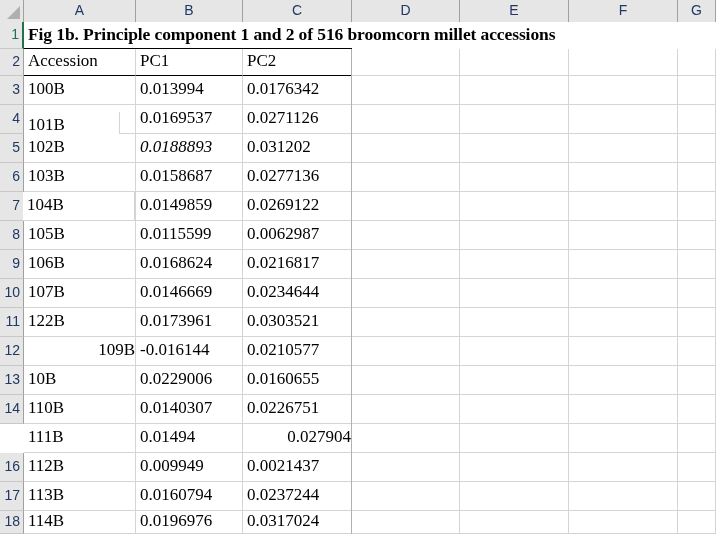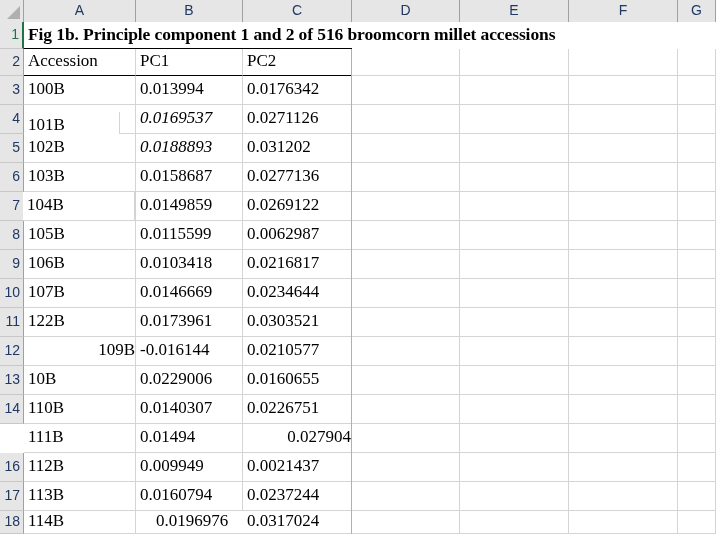--- a/index.html
+++ b/index.html
@@ -292,36 +292,36 @@
       <div class="cell" style="left: 569px; top: 22px; width: 109px; height: 27px; border-right: none; border-bottom: none;"></div>
       <div class="cell" style="left: 678px; top: 22px; width: 38px; height: 27px; border-right: none; border-bottom: none;"></div>
       <div class="cell title-cell" style="left: 24px; top: 22px; width: 692px; height: 27px; line-height: 24px;">Fig 1b. Principle component 1 and 2 of 516 broomcorn millet accessions</div>
       <div class="cell hdr-cell" style="left: 24px; top: 49px; width: 112px; height: 27px; line-height: 24px;">Accession</div>
       <div class="cell hdr-cell" style="left: 136px; top: 49px; width: 107px; height: 27px; line-height: 24px;">PC1</div>
       <div class="cell hdr-cell" style="left: 243px; top: 49px; width: 109px; height: 27px; line-height: 24px;">PC2</div>
       <div class="cell" style="left: 24px; top: 76px; width: 112px; height: 29px; line-height: 26px;">100B</div>
       <div class="cell" style="left: 136px; top: 76px; width: 107px; height: 29px; line-height: 26px;">0.013994</div>
       <div class="cell" style="left: 243px; top: 76px; width: 109px; height: 29px; line-height: 26px;">0.0176342</div>
       <div class="cell" style="left: 24px; top: 105px; width: 96px; height: 29px; line-height: 26px; margin-top: 7px;">101B</div>
-      <div class="cell" style="left: 136px; top: 105px; width: 107px; height: 29px; line-height: 26px; font-style: italic;">0.0169537</div>
+      <div class="cell" style="left: 136px; top: 105px; width: 107px; height: 29px; line-height: 26px;">0.0169537</div>
       <div class="cell" style="left: 243px; top: 105px; width: 109px; height: 29px; line-height: 26px;">0.0271126</div>
       <div class="cell" style="left: 24px; top: 134px; width: 112px; height: 29px; line-height: 26px;">102B</div>
       <div class="cell" style="left: 136px; top: 134px; width: 107px; height: 29px; line-height: 26px; font-style: italic;">0.0188893</div>
       <div class="cell" style="left: 243px; top: 134px; width: 109px; height: 29px; line-height: 26px;">0.031202</div>
       <div class="cell" style="left: 24px; top: 163px; width: 112px; height: 29px; line-height: 26px;">103B</div>
       <div class="cell" style="left: 136px; top: 163px; width: 107px; height: 29px; line-height: 26px;">0.0158687</div>
       <div class="cell" style="left: 243px; top: 163px; width: 109px; height: 29px; line-height: 26px;">0.0277136</div>
       <div class="cell" style="left: 23px; top: 192px; width: 112px; height: 29px; line-height: 26px;">104B</div>
       <div class="cell" style="left: 136px; top: 192px; width: 107px; height: 29px; line-height: 26px;">0.0149859</div>
       <div class="cell" style="left: 243px; top: 192px; width: 109px; height: 29px; line-height: 26px;">0.0269122</div>
       <div class="cell" style="left: 24px; top: 221px; width: 112px; height: 29px; line-height: 26px;">105B</div>
       <div class="cell" style="left: 136px; top: 221px; width: 107px; height: 29px; line-height: 26px;">0.0115599</div>
       <div class="cell" style="left: 243px; top: 221px; width: 109px; height: 29px; line-height: 26px;">0.0062987</div>
       <div class="cell" style="left: 24px; top: 250px; width: 112px; height: 29px; line-height: 26px;">106B</div>
-      <div class="cell" style="left: 136px; top: 250px; width: 107px; height: 29px; line-height: 26px;">0.0103418</div>
+      <div class="cell" style="left: 136px; top: 250px; width: 107px; height: 29px; line-height: 26px;">0.0168624</div>
       <div class="cell" style="left: 243px; top: 250px; width: 109px; height: 29px; line-height: 26px;">0.0216817</div>
       <div class="cell" style="left: 24px; top: 279px; width: 112px; height: 29px; line-height: 26px;">107B</div>
       <div class="cell" style="left: 136px; top: 279px; width: 107px; height: 29px; line-height: 26px;">0.0146669</div>
       <div class="cell" style="left: 243px; top: 279px; width: 109px; height: 29px; line-height: 26px;">0.0234644</div>
       <div class="cell" style="left: 24px; top: 308px; width: 112px; height: 29px; line-height: 26px;">122B</div>
       <div class="cell" style="left: 136px; top: 308px; width: 107px; height: 29px; line-height: 26px;">0.0173961</div>
       <div class="cell" style="left: 243px; top: 308px; width: 109px; height: 29px; line-height: 26px;">0.0303521</div>
       <div class="cell" style="left: 24px; top: 337px; width: 112px; height: 29px; line-height: 26px; text-align: right;">109B</div>
       <div class="cell" style="left: 136px; top: 337px; width: 107px; height: 29px; line-height: 26px;">-0.016144</div>
       <div class="cell" style="left: 243px; top: 337px; width: 109px; height: 29px; line-height: 26px;">0.0210577</div>
@@ -334,20 +334,20 @@
       <div class="cell" style="left: 24px; top: 424px; width: 112px; height: 29px; line-height: 26px;">111B</div>
       <div class="cell" style="left: 136px; top: 424px; width: 107px; height: 29px; line-height: 26px;">0.01494</div>
       <div class="cell" style="left: 243px; top: 424px; width: 109px; height: 29px; line-height: 26px; text-align: right;">0.027904</div>
       <div class="cell" style="left: 24px; top: 453px; width: 112px; height: 29px; line-height: 26px;">112B</div>
       <div class="cell" style="left: 136px; top: 453px; width: 107px; height: 29px; line-height: 26px;">0.009949</div>
       <div class="cell" style="left: 243px; top: 453px; width: 109px; height: 29px; line-height: 26px;">0.0021437</div>
       <div class="cell" style="left: 24px; top: 482px; width: 112px; height: 29px; line-height: 26px;">113B</div>
       <div class="cell" style="left: 136px; top: 482px; width: 107px; height: 29px; line-height: 26px;">0.0160794</div>
       <div class="cell" style="left: 243px; top: 482px; width: 109px; height: 29px; line-height: 26px;">0.0237244</div>
       <div class="cell" style="left: 24px; top: 511px; width: 112px; height: 23px; line-height: 20px;">114B</div>
-      <div class="cell" style="left: 136px; top: 511px; width: 107px; height: 23px; line-height: 20px; margin-left: 16px;">0.0196976</div>
+      <div class="cell" style="left: 136px; top: 511px; width: 107px; height: 23px; line-height: 20px;">0.0196976</div>
       <div class="cell" style="left: 243px; top: 511px; width: 109px; height: 23px; line-height: 20px;">0.0317024</div>
     </div>
 
 <div class="title-underline" style="left: 24px; top: 48px; width: 328px;"></div>
     <div class="active-cell-left" style="left: 23px; top: 22px; height: 27px;"></div>
     <div class="tbl-right-edge" style="left: 351px; top: 49px; height: 485px;"></div>
   </div>
 
 </body></html>

